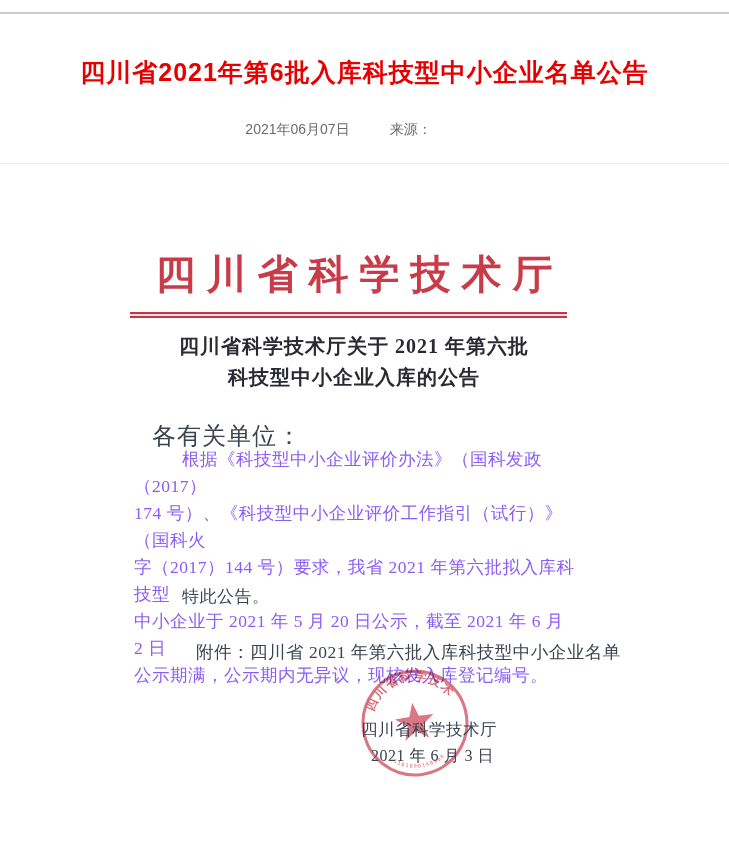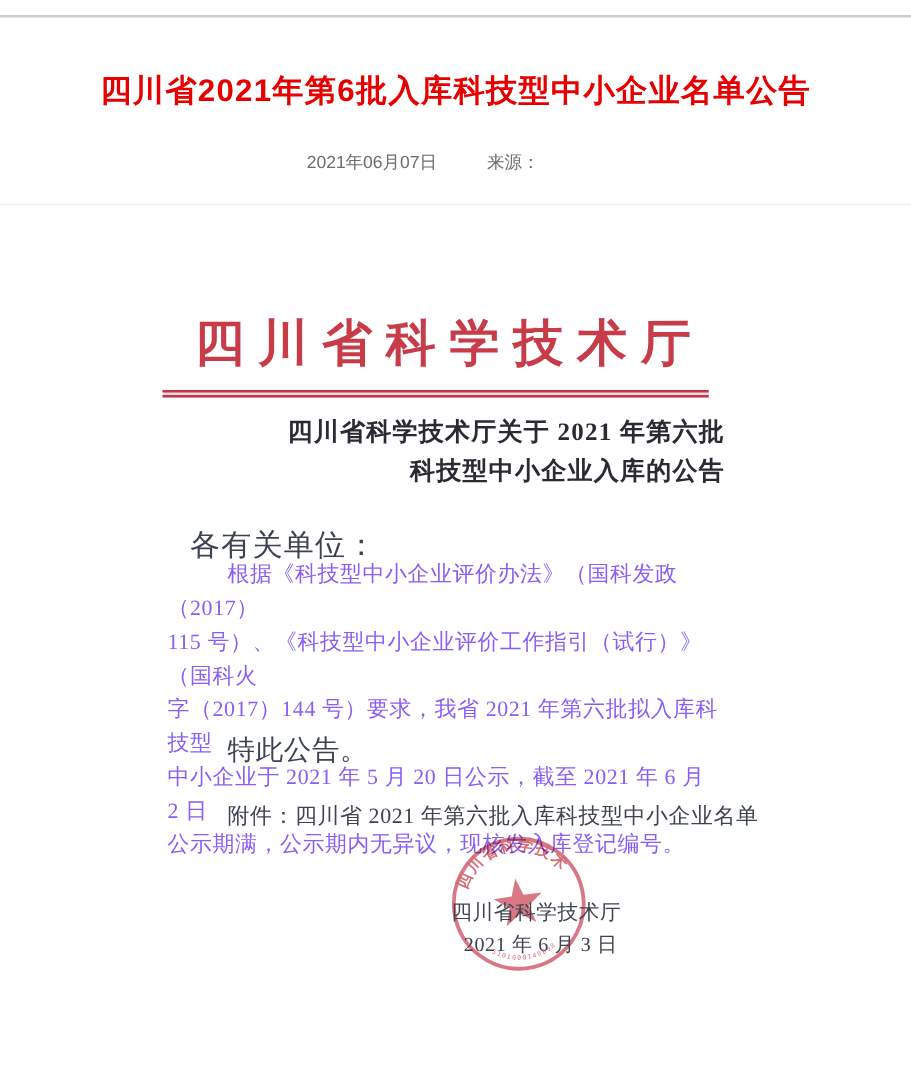--- a/index.html
+++ b/index.html
@@ -63,21 +63,21 @@
   .red-rule {
     position: absolute; top: 150px; left: 2px;
     width: 437px; height: 6px;
     border-top: 2px solid #c23648;
     border-bottom: 2px solid #c23648;
     background: #f3d8dc;
   }
   .doc-title {
     position: absolute; top: 169px; left: 0;
     width: 100%;
-    text-align: right;
+    text-align: center;
     font-size: 20px;
     font-weight: bold;
     line-height: 31px;
     color: #2a2a32;
     letter-spacing: 1px;
   }
   .salutation {
     position: absolute; top: 258px; left: 24px;
     font-size: 24px;
     color: #3c4250;
@@ -88,26 +88,26 @@
     width: 442px;
     font-size: 17.5px;
     line-height: 27px;
     color: #8b5cf6;
     letter-spacing: 0.5px;
   }
   .doc-body .line.indent { text-indent: 48px; }
   .closing {
     position: absolute; top: 423px; left: 6px;
     text-indent: 48px;
-    font-size: 22px;
+    font-size: 17px;
     color: #3c4250;
     letter-spacing: 0.5px;
   }
   .attachment {
-    position: absolute; top: 478px; left: 6px;
+    position: absolute; top: 478px; left: 20px;
     text-indent: 48px;
     font-size: 17.5px;
     color: #3c4250;
     letter-spacing: 0.5px;
     white-space: nowrap;
   }
   .sig-name {
     position: absolute; top: 557px; left: 233px;
     font-size: 16.5px;
     color: #3c4250;
@@ -153,21 +153,21 @@
 
     <div class="doc-title">
       <div>四川省科学技术厅关于 2021 年第六批</div>
       <div>科技型中小企业入库的公告</div>
     </div>
 
     <div class="salutation">各有关单位：</div>
 
     <div class="doc-body">
       <div class="line indent">根据《科技型中小企业评价办法》（国科发政（2017）</div>
-      <div class="line">115 号）、《科技型中小企业评价工作指引（试行）》（国科火</div>
+      <div class="line">174 号）、《科技型中小企业评价工作指引（试行）》（国科火</div>
       <div class="line">字（2017）144 号）要求，我省 2021 年第六批拟入库科技型</div>
       <div class="line">中小企业于 2021 年 5 月 20 日公示，截至 2021 年 6 月 2 日</div>
       <div class="line">公示期满，公示期内无异议，现核发入库登记编号。</div>
     </div>
 
     <div class="closing">特此公告。</div>
 
     <div class="attachment">附件：四川省 2021 年第六批入库科技型中小企业名单</div>
 
     <svg class="seal" viewBox="0 0 110 110" xmlns="http://www.w3.org/2000/svg">

